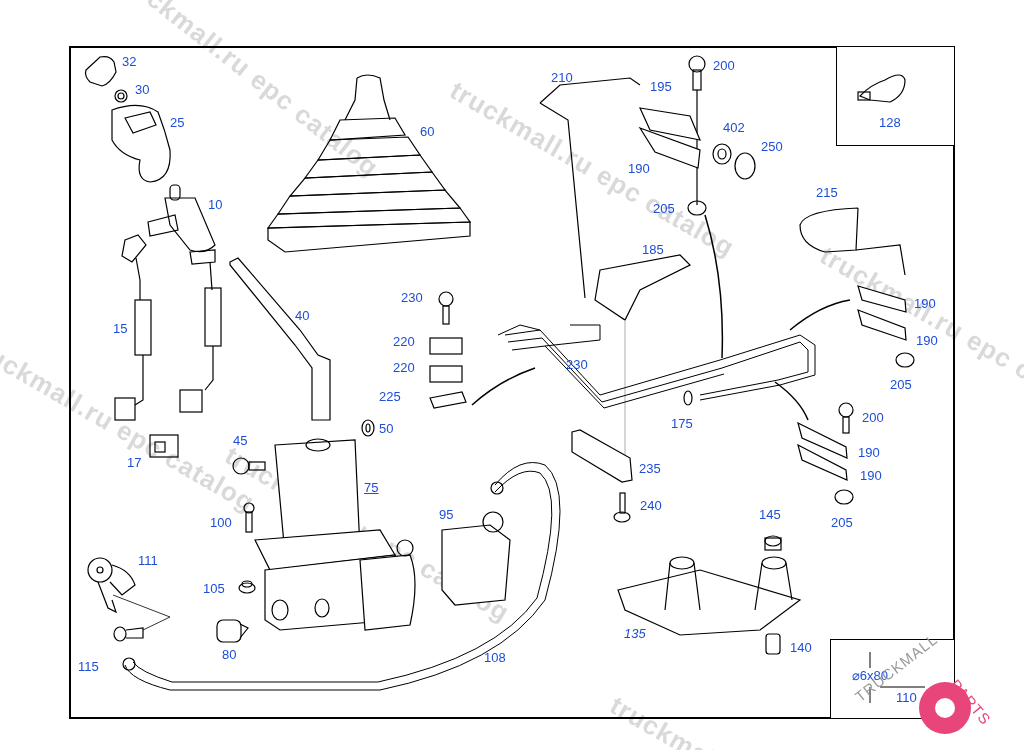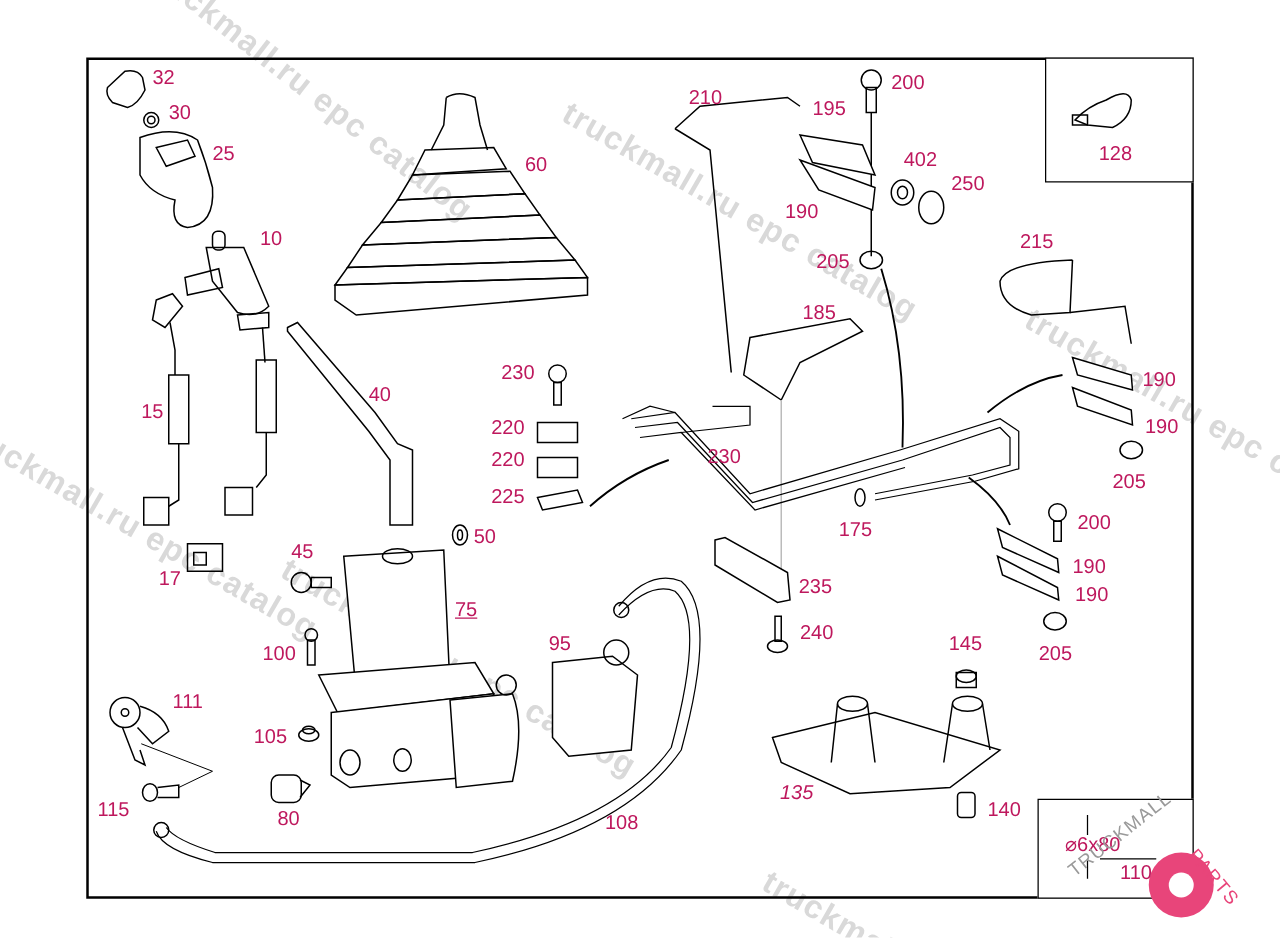--- a/index.html
+++ b/index.html
@@ -1,19 +1,19 @@
 <!DOCTYPE html>
 <html><head>
 <meta charset="utf-8">
 <style>
   html, body { margin: 0; padding: 0; background: #ffffff; }
   body { width: 1024px; height: 750px; position: relative; overflow: hidden;
          font-family: "Liberation Sans", sans-serif; }
   #stage { position: absolute; left: 0; top: 0; width: 1024px; height: 750px; }
-  .lbl { position: absolute; font-size: 16px; color: #be185d; line-height: 1; white-space: nowrap; }
+  .lbl { position: absolute; font-size: 13px; color: #1d4ed8; line-height: 1; white-space: nowrap; }
   .wm { position: absolute; color: #d9d9d9; font-size: 26px; font-weight: bold; white-space: nowrap;
         transform-origin: left top; letter-spacing: 1px; }
   .frame { position: absolute; border: 2px solid #000; box-sizing: border-box; }
   .inset { position: absolute; border: 1.5px solid #000; box-sizing: border-box; background: #fff; }
   svg { position: absolute; left: 0; top: 0; }
   .logo-text { position: absolute; font-size: 15px; letter-spacing: 1px; }
 </style>
 </head>
 <body>
 
@@ -271,47 +271,47 @@
 
     <g>
       <circle cx="945" cy="708" r="26" fill="#e8457a" stroke="none"></circle>
       <circle cx="945" cy="708" r="10" fill="#fff" stroke="none"></circle>
     </g>
   </svg>
 
   <div class="lbl" style="left:122px; top:55px;">32</div>
   <div class="lbl" style="left:135px; top:83px;">30</div>
   <div class="lbl" style="left:170px; top:116px;">25</div>
-  <div class="lbl" style="left:208px; top:184px;">10</div>
+  <div class="lbl" style="left:208px; top:198px;">10</div>
   <div class="lbl" style="left:420px; top:125px;">60</div>
   <div class="lbl" style="left:113px; top:322px;">15</div>
   <div class="lbl" style="left:295px; top:309px;">40</div>
   <div class="lbl" style="left:127px; top:456px;">17</div>
   <div class="lbl" style="left:233px; top:434px;">45</div>
   <div class="lbl" style="left:379px; top:422px;">50</div>
   <div class="lbl" style="left:364px; top:481px;text-decoration:underline;">75</div>
   <div class="lbl" style="left:210px; top:516px;">100</div>
   <div class="lbl" style="left:138px; top:554px;">111</div>
   <div class="lbl" style="left:203px; top:582px;">105</div>
-  <div class="lbl" style="left:78px; top:641px;">115</div>
+  <div class="lbl" style="left:78px; top:660px;">115</div>
   <div class="lbl" style="left:222px; top:648px;">80</div>
   <div class="lbl" style="left:439px; top:508px;">95</div>
   <div class="lbl" style="left:484px; top:651px;">108</div>
   <div class="lbl" style="left:551px; top:71px;">210</div>
   <div class="lbl" style="left:650px; top:80px;">195</div>
   <div class="lbl" style="left:713px; top:59px;">200</div>
   <div class="lbl" style="left:723px; top:121px;">402</div>
   <div class="lbl" style="left:761px; top:140px;">250</div>
   <div class="lbl" style="left:628px; top:162px;">190</div>
   <div class="lbl" style="left:653px; top:202px;">205</div>
   <div class="lbl" style="left:610px; top:243px;margin-left:32px;">185</div>
   <div class="lbl" style="left:401px; top:291px;">230</div>
   <div class="lbl" style="left:393px; top:335px;">220</div>
   <div class="lbl" style="left:393px; top:361px;">220</div>
-  <div class="lbl" style="left:393px; top:390px;">225</div>
+  <div class="lbl" style="left:379px; top:390px;">225</div>
   <div class="lbl" style="left:566px; top:358px;">230</div>
   <div class="lbl" style="left:671px; top:417px;">175</div>
   <div class="lbl" style="left:639px; top:462px;">235</div>
   <div class="lbl" style="left:640px; top:499px;">240</div>
   <div class="lbl" style="left:816px; top:186px;">215</div>
   <div class="lbl" style="left:914px; top:297px;">190</div>
   <div class="lbl" style="left:916px; top:334px;">190</div>
   <div class="lbl" style="left:890px; top:378px;">205</div>
   <div class="lbl" style="left:862px; top:411px;">200</div>
   <div class="lbl" style="left:858px; top:446px;">190</div>

